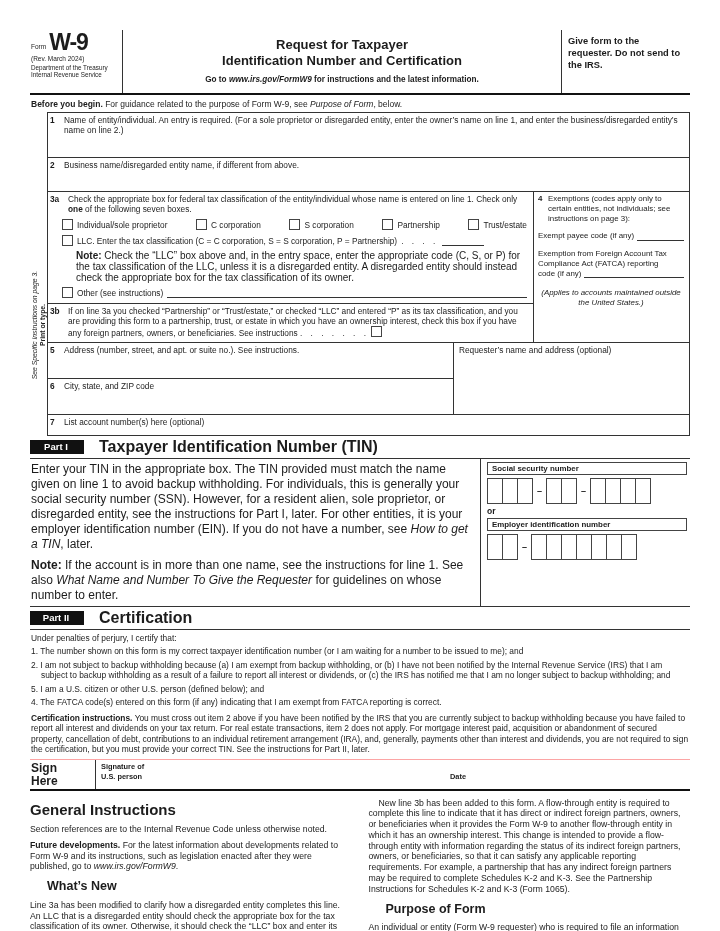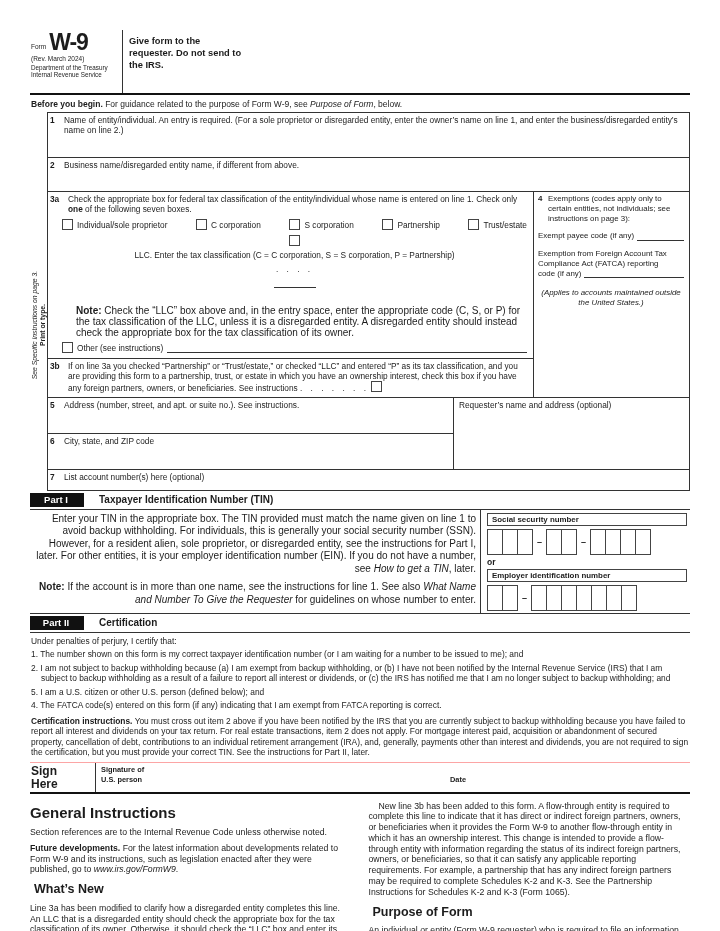--- a/index.html
+++ b/index.html
@@ -31,21 +31,21 @@
   .row1{height:44px;border-bottom:1px solid #333;}
   .row2{height:33px;border-bottom:1px solid #333;}
   .row34{display:flex;border-bottom:1px solid #333;}
   .left3{flex:1;}
   .row3a{padding:0 0 2px 0;}
   .row3b{border-top:1px solid #333;}
   .col4{width:146px;flex:none;border-left:1px solid #333;padding:2px 5px 0 4px;font-size:7.9px;line-height:1.25;}
   .cbrow{display:flex;justify-content:space-between;align-items:center;margin:5px 6px 0 14px;}
   .cbitem{display:flex;align-items:center;gap:4px;}
   .cb{width:9px;height:9px;border:1px solid #444;display:inline-block;flex:none;background:#fff;}
-  .llcrow{display:flex;align-items:center;gap:4px;margin:5px 6px 17px 14px;flex-direction:column;}
+  .llcrow{display:flex;align-items:center;gap:4px;margin:5px 6px 4px 14px;}
   .dots{letter-spacing:3px;color:#333;white-space:nowrap;}
   .entry{border-bottom:1px solid #333;height:9px;}
   .llc-entry{width:42px;flex:none;}
   .notepara{margin:2px 6px 0 28px;}
   .otherrow{display:flex;align-items:center;gap:4px;margin:4px 6px 3px 14px;}
   .other-entry{flex:1;}
   .c4num{display:flex;}
   .c4num .fnum{width:10px;padding:0;}
   .exemptrow{display:flex;align-items:flex-end;gap:3px;margin-top:7px;}
   .exempt-entry{flex:1;}
@@ -55,23 +55,23 @@
   .row56{display:flex;border-bottom:1px solid #333;}
   .left56{flex:1;}
   .row5{height:35px;border-bottom:1px solid #333;}
   .row6{height:35px;}
   .req{width:225px;flex:none;border-left:1px solid #333;padding:2px 5px;font-size:8.3px;}
   .row7{height:20px;}
   .fill{flex:1;}
   
   .partbar{display:flex;align-items:center;border-bottom:1px solid #333;padding:2px 0;}
   .badge{background:#111;color:#fff;font-weight:bold;font-size:9.5px;padding:1px 6px 2px 4px;width:44px;text-align:center;}
-  .partTitle{font-weight:bold;font-size:10px;margin-left:15px;}
+  .partTitle{font-weight:bold;font-size:16px;margin-left:15px;}
   .p1body{display:flex;border-bottom:1px solid #333;min-height:88px;}
-  .p1left{flex:1;font-size:10px;line-height:1.25;padding:3px 4px 3px 1px;text-align:right;}
+  .p1left{flex:1;font-size:12px;line-height:1.25;padding:3px 4px 3px 1px;}
   .p1note{margin-top:6px;}
   .p1right{width:200px;flex:none;border-left:1px solid #333;padding:3px 3px 2px 6px;}
   .tinlabel{border:1px solid #444;font-weight:bold;font-size:7.9px;padding:1px 4px;background:#fff;}
   .tinrow{display:flex;align-items:center;margin-top:3px;}
   .tingroup{display:flex;}
   .tincell{width:14px;height:24px;border:1px solid #444;margin-left:-1px;background:#fff;}
   .tincell:first-child{margin-left:0;}
   .tindash{font-weight:bold;margin:0 4px;font-size:9px;}
   .orlbl{font-weight:bold;font-size:8.5px;margin:2px 0;}
   
@@ -84,21 +84,21 @@
   .signword{width:64px;flex:none;font-size:12px;font-weight:bold;line-height:1.1;padding:2px 0 0 1px;border-right:1px solid #333;}
   .sigcell{flex:1;display:flex;}
   .siglbl{font-size:7.4px;font-weight:bold;line-height:1.35;padding:2px 0 0 5px;width:70px;}
   .signinput{flex:1;}
   .datecell{width:240px;flex:none;display:flex;}
   .datelbl{font-size:7.4px;font-weight:bold;padding:12px 0 0 0;}
   
   .instr{display:flex;gap:17px;margin-top:7px;border-bottom:2px solid #111;padding-bottom:8px;min-height:158px;}
   .icol{flex:1;font-size:8.7px;line-height:1.24;}
   .gi-title{font-size:15px;font-weight:bold;margin:3px 0 5px 0;}
-  .subhead{font-size:12.5px;font-weight:bold;margin:7px 0 5px 4px;}
+  .subhead{font-size:12.5px;font-weight:bold;margin:7px 0 5px 17px;}
   .ipara{margin-bottom:5px;}
   .indent1{text-indent:10px;}
   
   .footer{position:relative;margin-top:4px;font-size:8px;height:12px;}
   .catno{position:absolute;left:16px;right:0;text-align:center;}
   .formno{position:absolute;right:0;top:0;}
   .formno .fw{font-weight:bold;font-size:9.5px;}
 </style>
 </head>
 <body>
@@ -110,20 +110,27 @@
       <div class="h-form-line">
         <span class="h-form-word">Form</span>
         <span class="h-form-num">W-9</span>
       </div>
       <div class="h-rev">(Rev. March 2024)</div>
       <div class="h-dept">
         <div>Department of the Treasury</div>
         <div>Internal Revenue Service</div>
       </div>
     </div>
+    <div class="h-center">
+      <div class="h-title">
+        <div>Request for Taxpayer</div>
+        <div>Identification Number and Certification</div>
+      </div>
+      <div class="h-goto"><span>Go to </span><span class="i">www.irs.gov/FormW9</span><span> for instructions and the latest information.</span></div>
+    </div>
     <div class="h-right">Give form to the requester. Do not send to the IRS.</div>
   </div>
 
   <div class="before"><b>Before you begin.</b><span> For guidance related to the purpose of Form W-9, see </span><span class="i">Purpose of Form</span><span>, below.</span></div>
 
   <div class="gutter">
     <div class="gutter-inner">
       <div class="i">See Specific Instructions on page 3.</div>
       <div class="b">Print or type.</div>
     </div>

